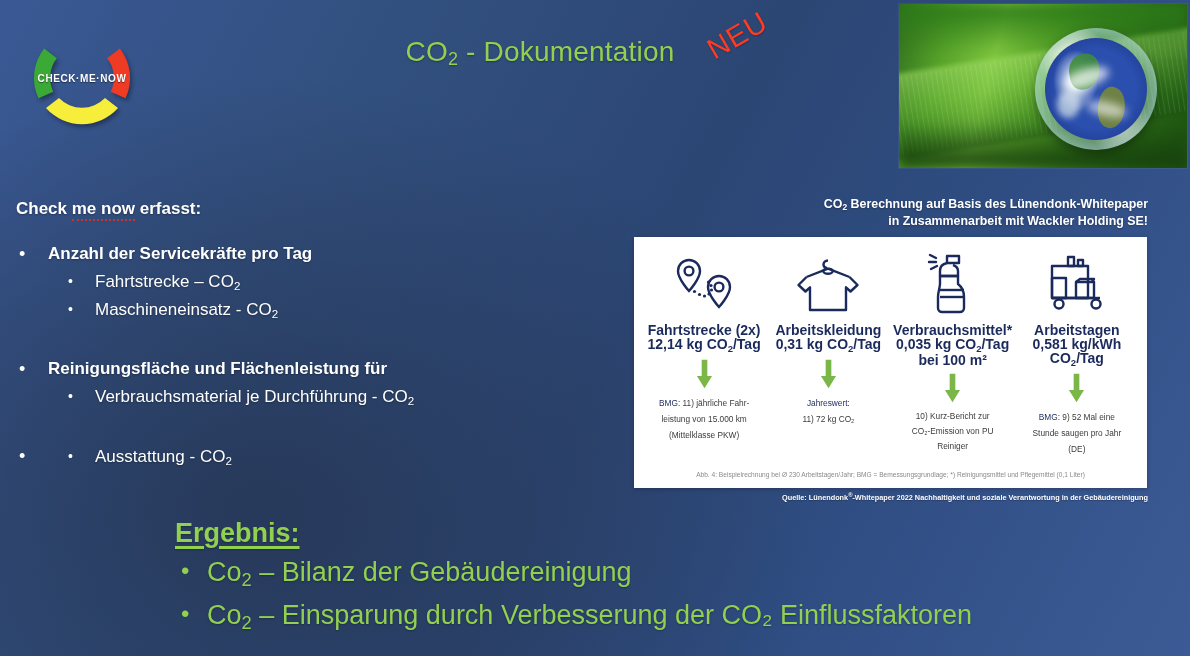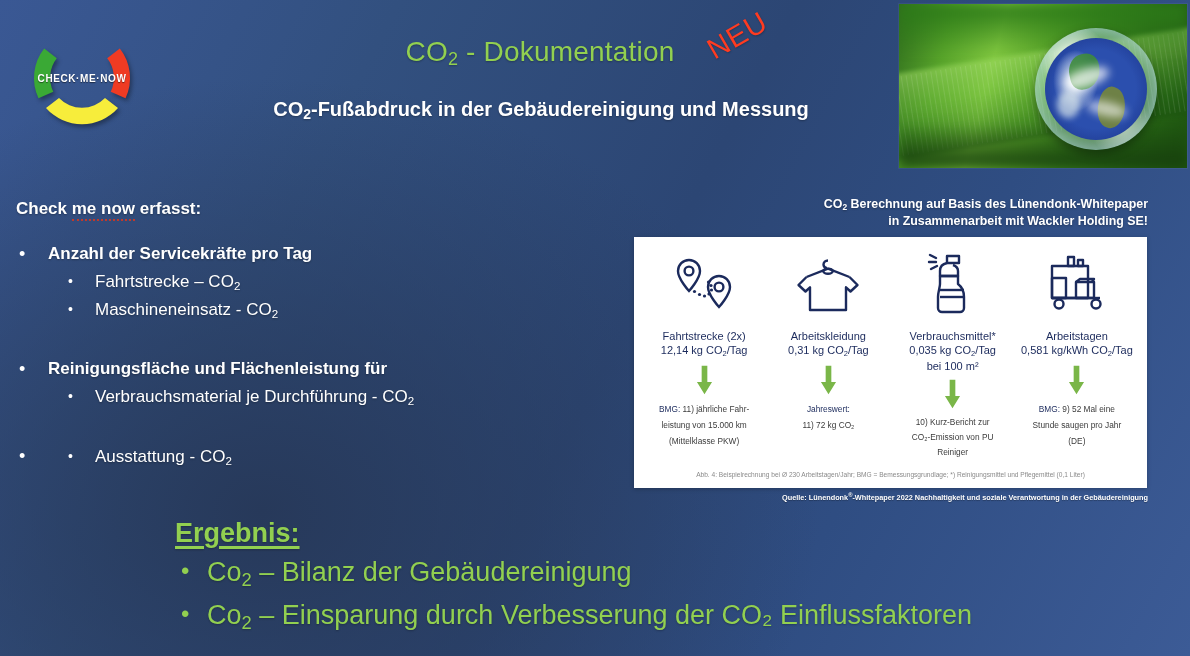--- a/index.html
+++ b/index.html
@@ -189,22 +189,22 @@
     width: 513px; height: 251px;
     background: #ffffff;
     box-shadow: 0 1px 4px rgba(0,0,0,.25);
     padding: 9px 8px 0 8px;
   }
   .cols { display: flex; width: 100%; }
   .col { flex: 1; text-align: center; padding: 0 2px; }
   .iconbox { height: 68px; display: flex; align-items: flex-end; justify-content: center; }
   .iconbox svg { display: block; }
   .lbl {
-    color: #1b2a5c; font-size: 11px; font-weight: 400; line-height: 14px;
-    margin-top: 15px;
+    color: #1b2a5c; font-size: 14px; font-weight: 700; line-height: 14px;
+    margin-top: 9px;
   }
   .arrow-wrap { height: 42px; display: flex; align-items: center; justify-content: center; }
   .arrow { width: 17px; }
   .note {
     color: #3b3b3b; font-size: 8.3px; line-height: 16px; font-weight: 400;
   }
   .note b { color: #1b2a5c; font-weight: 400; }
   .note.tight { line-height: 15px; }
   .abb {
     position: absolute; left: 0; bottom: 8px; width: 100%;
@@ -230,23 +230,20 @@
       <path d="M 56 8 A 48 48 0 0 1 98.8 34.2 L 84.5 41.8 A 32 32 0 0 0 56 24 Z" fill="#ef3b23" transform="rotate(52 56 56)"></path>
       <path d="M 20 86 A 48 48 0 0 0 92 86 L 79 76 A 32 32 0 0 1 33 76 Z" fill="#f7ed3b"></path>
     </svg>
     <div class="logotext">CHECK·ME·NOW</div>
   </div>
 
   <div id="title">
     <span>CO</span><sub>2</sub><span> - Dokumentation</span>
   </div>
 
-  <div id="subtitle">
-    <span>CO</span><sub>2</sub><span>-Fußabdruck in der Gebäudereinigung und Messung</span>
-  </div>
 
   <div id="neu-badge">NEU</div>
 
   <div id="earth-photo">
     <div class="leafbg"></div>
     <div class="leafband"></div>
     <div class="streaks"></div>
     <div class="blurtop"></div>
     <div class="blurbot"></div>
     <div class="globe">

